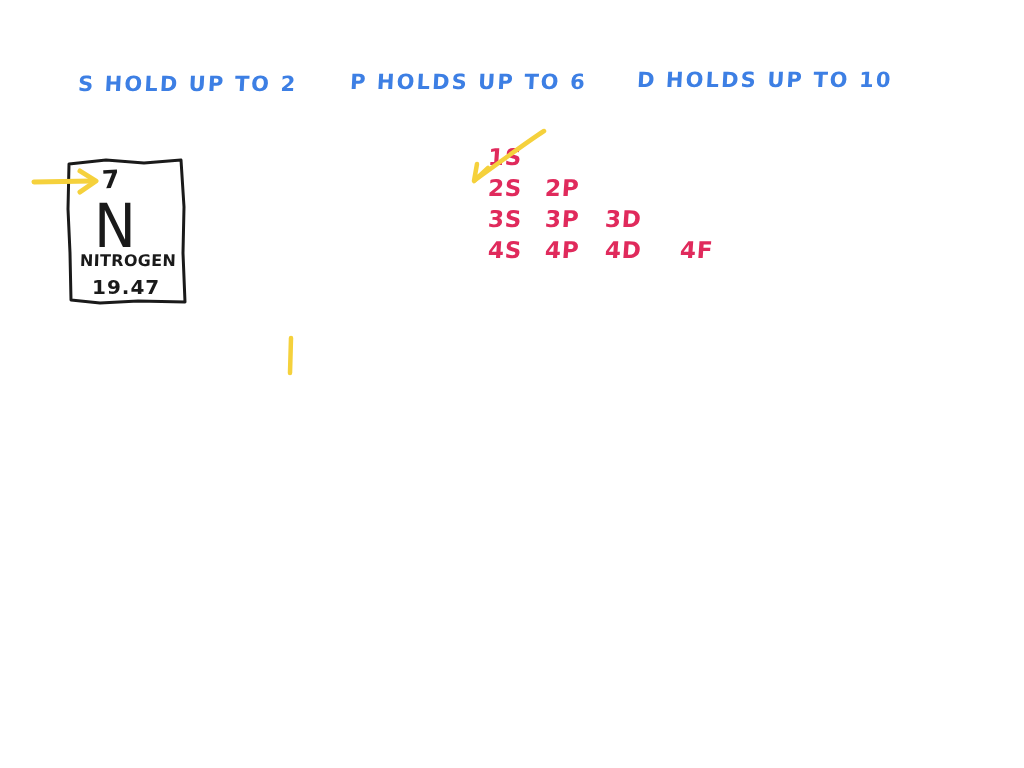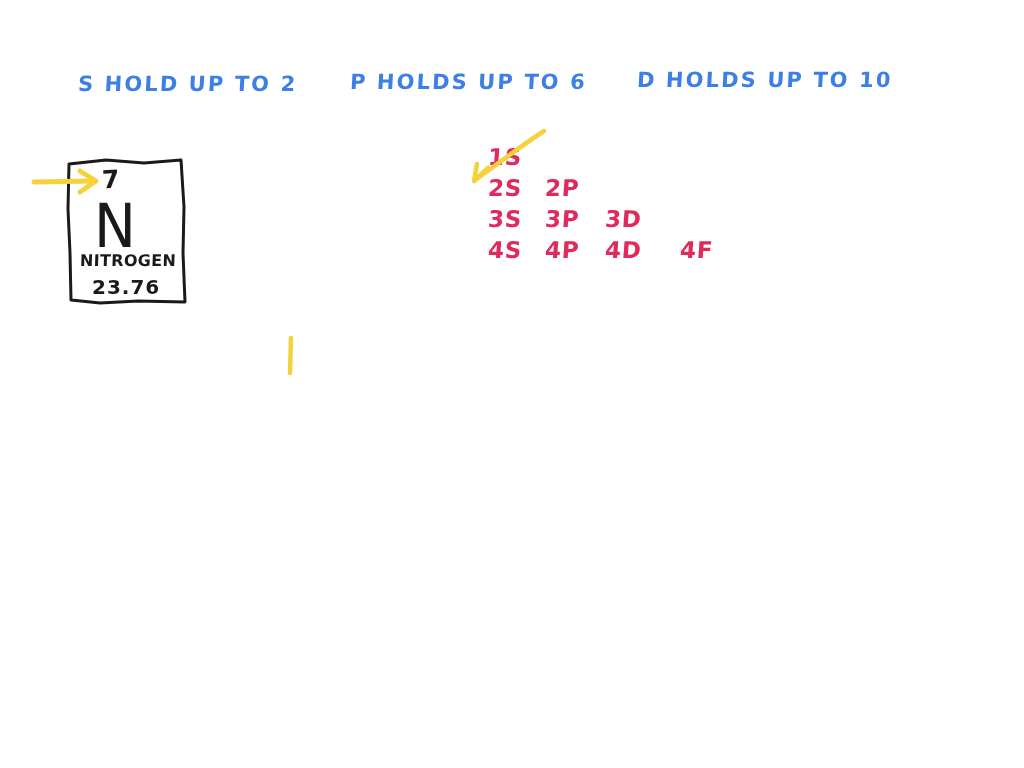--- a/index.html
+++ b/index.html
@@ -141,21 +141,21 @@
     <svg width="122" height="148" viewBox="0 0 122 148" aria-hidden="true">
       <path d="M3,7 L40,3 L78,6 L115,3 L118,50 L117,96 L119,145 L72,144 L34,146 L5,143 L4,96 L2,52 Z" fill="none" stroke="#1a1a1a" stroke-width="3" stroke-linecap="round" stroke-linejoin="round"></path>
     </svg>
 
     <div class="el-text" id="el-number">7</div>
 
     <div class="el-text" id="el-symbol">N</div>
 
     <div class="el-text" id="el-name">NITROGEN</div>
 
-    <div class="el-text" id="el-mass">23.76</div>
+    <div class="el-text" id="el-mass">19.47</div>
   </div>
 
   <div id="orbital-grid">
 
     <div class="orb-row">
       <span class="orb-cell orb-c0">1S</span>
     </div>
 
     <div class="orb-row">
       <span class="orb-cell orb-c0">2S</span>

